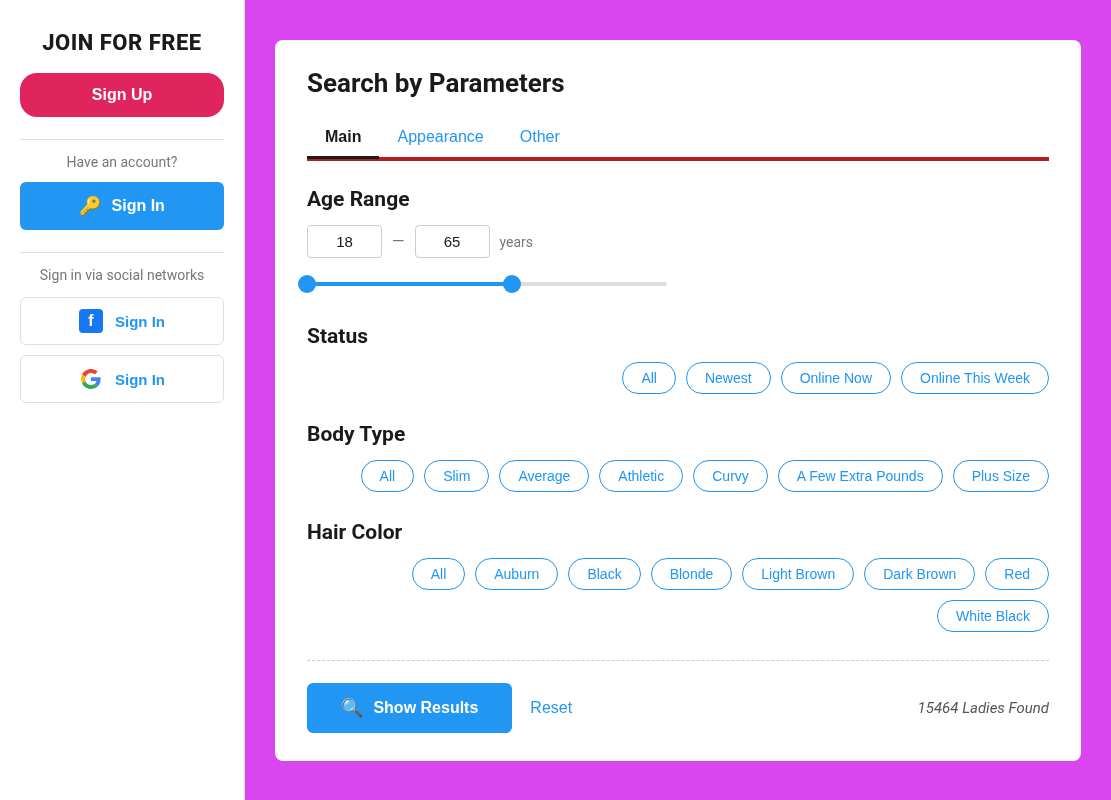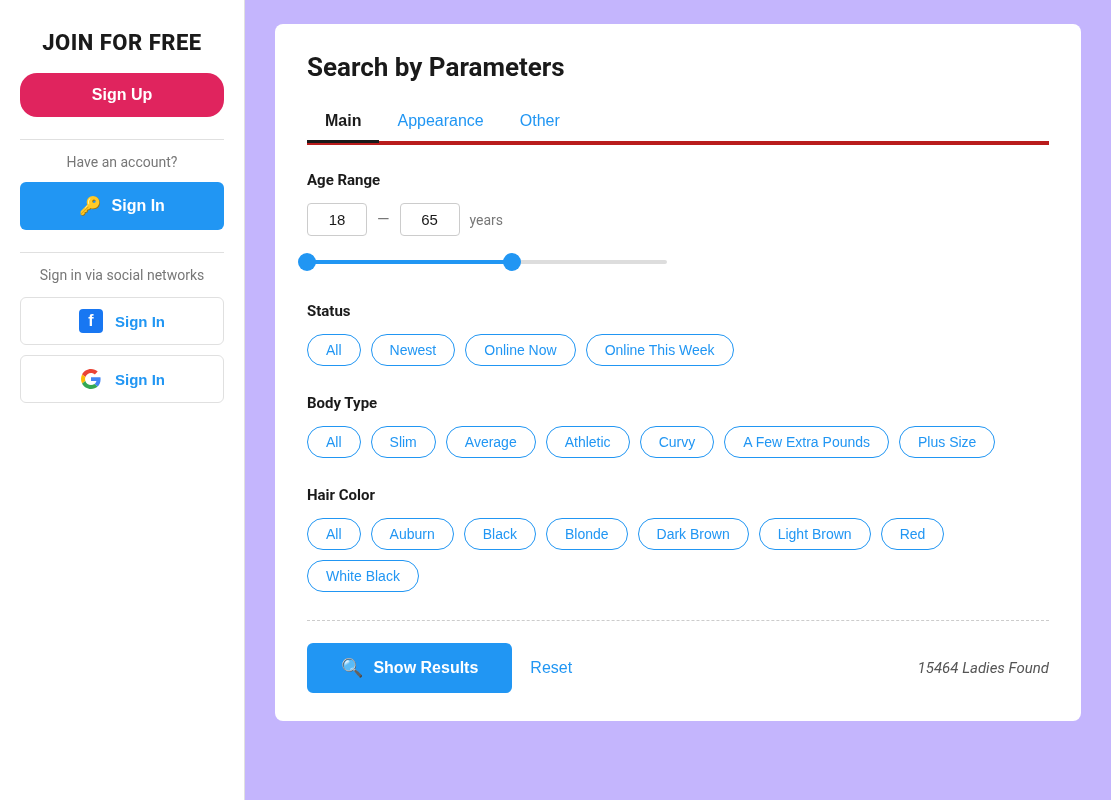--- a/index.html
+++ b/index.html
@@ -117,22 +117,22 @@
       height: 24px;
       display: flex;
       align-items: center;
       justify-content: center;
       font-size: 18px;
     }
 
     
     .main-content {
       flex: 1;
-      background: #c4b5fd;
-      padding: 24px 30px;
+      background: #d946ef;
+      padding: 40px 30px;
     }
     .search-card {
       background: #fff;
       border-radius: 8px;
       padding: 28px 32px 28px 32px;
       max-width: 820px;
     }
     .page-title {
       font-size: 26px;
       font-weight: 700;
@@ -162,35 +162,35 @@
       color: #1a1a1a;
       font-weight: 700;
       border-bottom: 3px solid #1a1a1a;
     }
 
     
     .section {
       margin-bottom: 28px;
     }
     .section-label {
-      font-size: 15px;
+      font-size: 21px;
       font-weight: 700;
       color: #1a1a1a;
       margin-bottom: 14px;
     }
 
     
     .age-range-row {
       display: flex;
       align-items: center;
       gap: 10px;
       margin-bottom: 14px;
     }
     .age-input {
-      width: 60px;
+      width: 75px;
       border: 1px solid #ccc;
       border-radius: 4px;
       padding: 7px 10px;
       font-size: 15px;
       text-align: center;
       color: #1a1a1a;
     }
     .age-dash {
       color: #777;
       font-size: 16px;
@@ -235,20 +235,21 @@
       cursor: pointer;
     }
     .slider-thumb.left { left: 0%; }
     .slider-thumb.right { left: 57%; }
 
     
     .chip-group {
       display: flex;
       flex-wrap: wrap;
       gap: 10px;
+      justify-content: flex-end;
     }
     .chip {
       border: 1.5px solid #2196f3;
       border-radius: 20px;
       padding: 7px 18px;
       font-size: 14px;
       color: #2196f3;
       background: #fff;
       cursor: pointer;
       font-weight: 400;
@@ -379,22 +380,22 @@
         </div>
     </div>
 
     <div class="section">
       <div class="section-label">Hair Color</div>
       <div class="chip-group" id="hair-color-chips">
           <button class="chip">All</button>
           <button class="chip">Auburn</button>
           <button class="chip">Black</button>
           <button class="chip">Blonde</button>
+          <button class="chip">Light Brown</button>
           <button class="chip">Dark Brown</button>
-          <button class="chip">Light Brown</button>
           <button class="chip">Red</button>
           <button class="chip">White Black</button>
         </div>
     </div>
 
     <hr class="card-divider">
 
     <div class="footer-row">
       <div style="display:flex;align-items:center;">
         <button class="btn-show-results">

